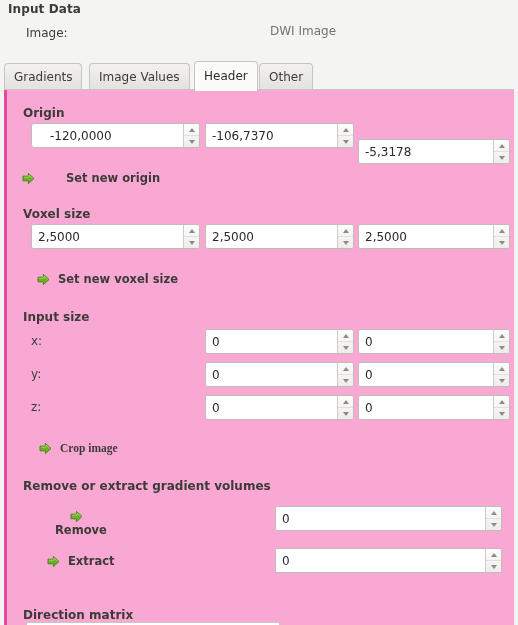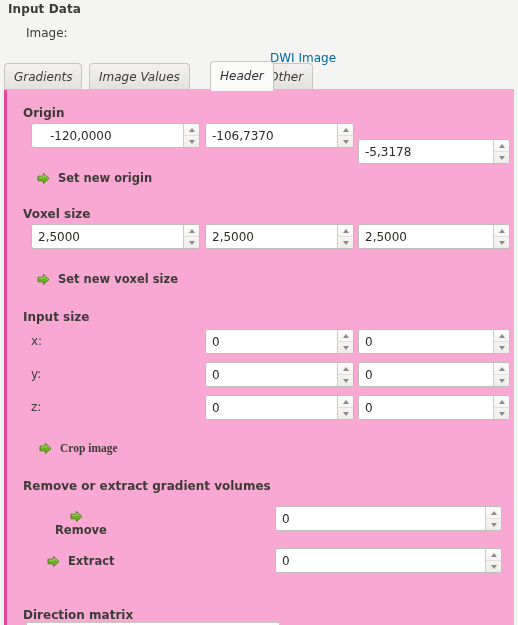--- a/index.html
+++ b/index.html
@@ -17,48 +17,46 @@
     position: absolute; left: 8px; top: 2px;
     font-size: 12px; font-weight: bold; color: #3c3b37;
     letter-spacing: .1px;
   }
   .hdr-img-label {
     position: absolute; left: 26px; top: 26px;
     font-size: 12px; color: #3c3b37;
   }
   .hdr-img-value {
     position: absolute; left: 270px; top: 24px;
-    font-size: 12px; color: #0369a1; margin-top: 27px;
+    font-size: 12px; color: #737373;
   }
 
   
   .tabbar {
     position: absolute; left: 4px; top: 63px;
     height: 27px; width: 510px;
   }
   .tab {
     position: absolute; top: 0; height: 26px;
     box-sizing: border-box;
     border: 1px solid #c7c5c2;
     border-bottom: none;
     border-radius: 4px 4px 0 0;
     background: linear-gradient(to bottom, #f2f1f0 0%, #e4e2df 100%);
     font-size: 12px; color: #3c3b37;
     display: flex; align-items: center; justify-content: flex-end;
     padding: 8px 9px;
     cursor: default;
-    font-style: italic;
   }
   .tab.active {
     background: #fbfbfa;
     top: -2px; height: 29px;
     border-color: #c7c5c2;
     z-index: 3;
     color: #2f2e2b;
-    margin-left: 16px;
   }
   .tabline {
     position: absolute; left: 4px; top: 89px; width: 510px;
     height: 1px; background: #c7c5c2; z-index: 1;
   }
   .tab.active::after{
     content:""; position:absolute; left:0; right:0; bottom:-1px;
     height:2px; background:#fbfbfa;
   }
 
@@ -195,21 +193,21 @@
       <div class="btns">
         <div class="b up">
             <span class="tri up"></span>
           </div>
         <div class="b dn">
             <span class="tri dn"></span>
           </div>
       </div>
     </div>
 
-    <div class="arrow-btn" style="left:30px; top:80px;">
+    <div class="arrow-btn" style="left:15px; top:80px;gap:23px;">
       <svg class="arrow-ico" width="13" height="13" viewBox="0 0 13 13">
         <path d="M1 4.2 H6.4 V1.4 L12 6.5 L6.4 11.6 V8.8 H1 Z" fill="#6cb023" stroke="#4d8416" stroke-width="1" stroke-linejoin="round"></path>
         <path d="M2 5.2 H7 V3 L10.8 6.5" fill="none" stroke="#a8d77a" stroke-width="1" stroke-linejoin="round" opacity=".85"></path>
       </svg>
       <span class="arrow-label">Set new origin</span>
     </div>
 
     <div class="group-title" style="left:16px; top:118px;text-align:right;">Voxel size</div>
 
     <div class="spin" style="left:24px; top:135px; width:169px;">

